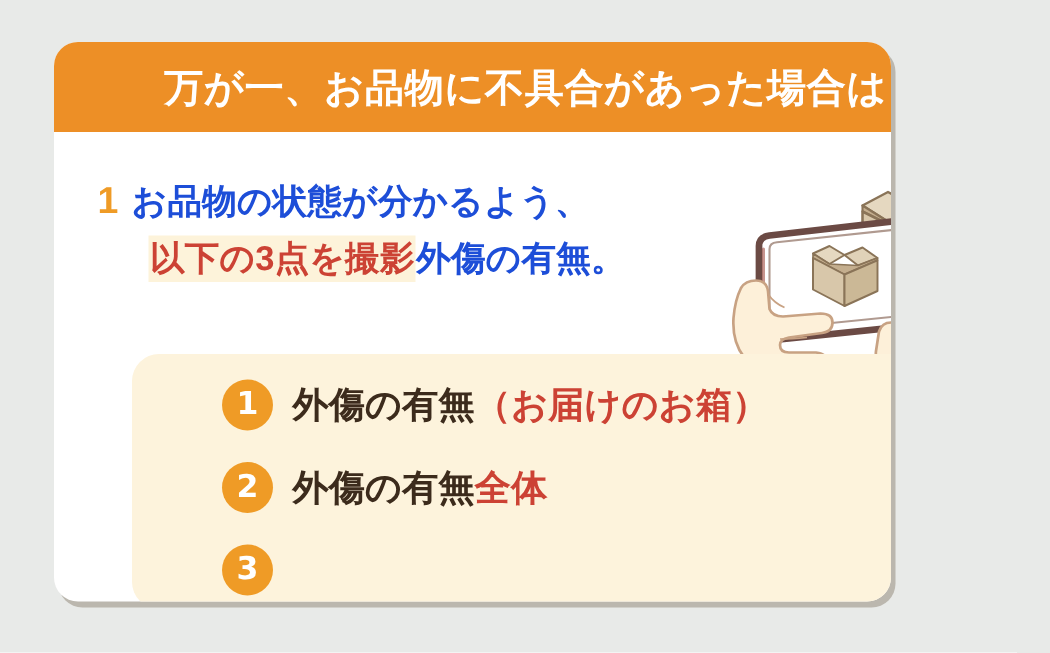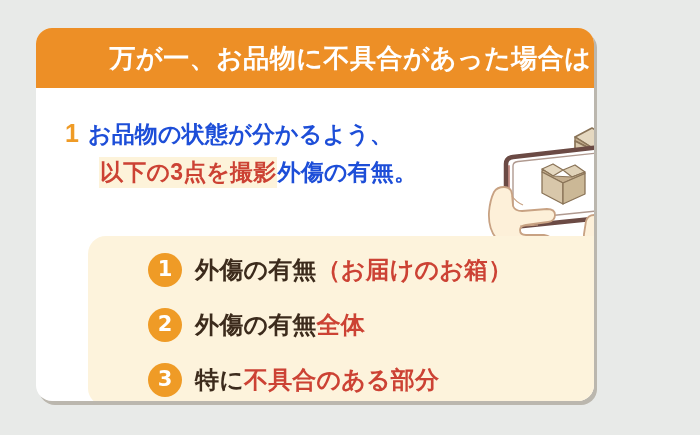--- a/index.html
+++ b/index.html
@@ -235,19 +235,18 @@
         <span class="row-text"><span>外傷の有無</span><span class="red">（お届けのお箱）</span></span>
       </div>
 
       <div class="list-row">
         <span class="badge">2</span>
         <span class="row-text"><span>外傷の有無</span><span class="red">全体</span></span>
       </div>
 
       <div class="list-row">
         <span class="badge">3</span>
-        <span class="row-text"><span>特に</span><span class="red">不具合のある部分</span></span>
       </div>
 
     </div>
 
   </div>
 </div>
 
 </body></html>

